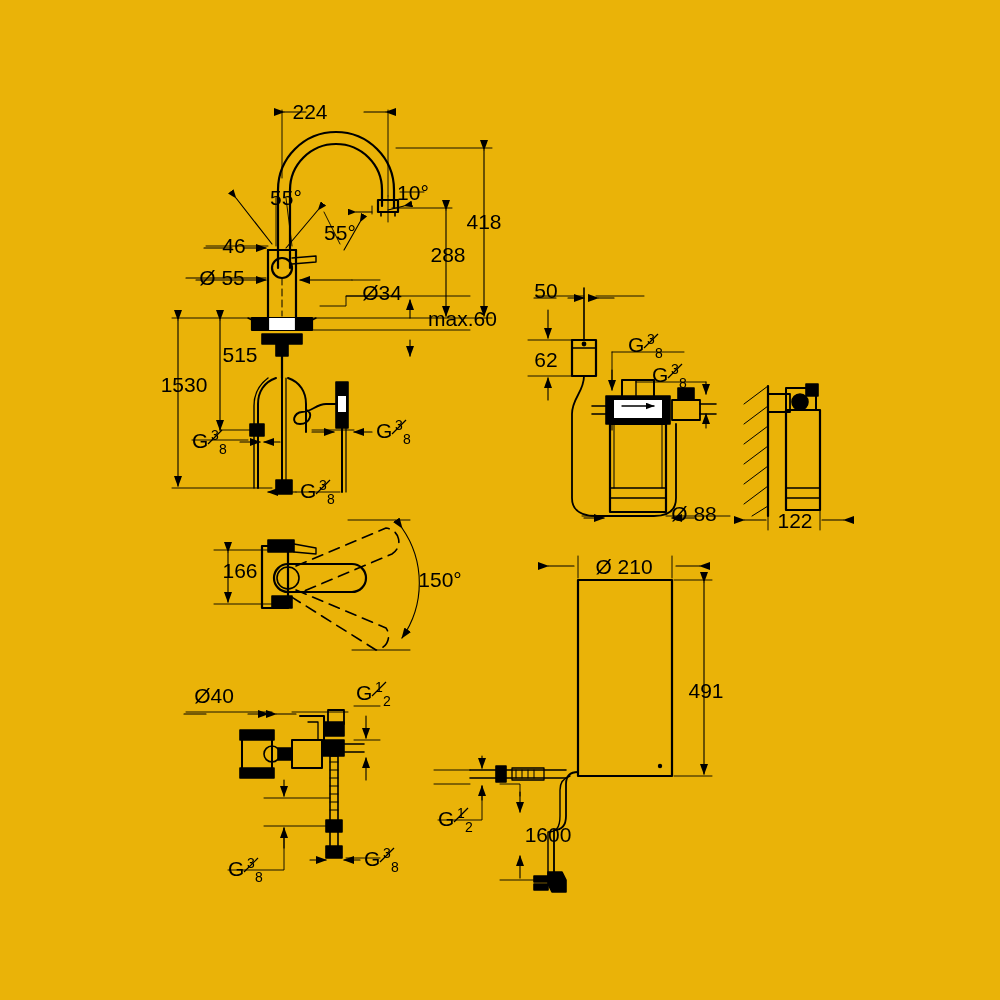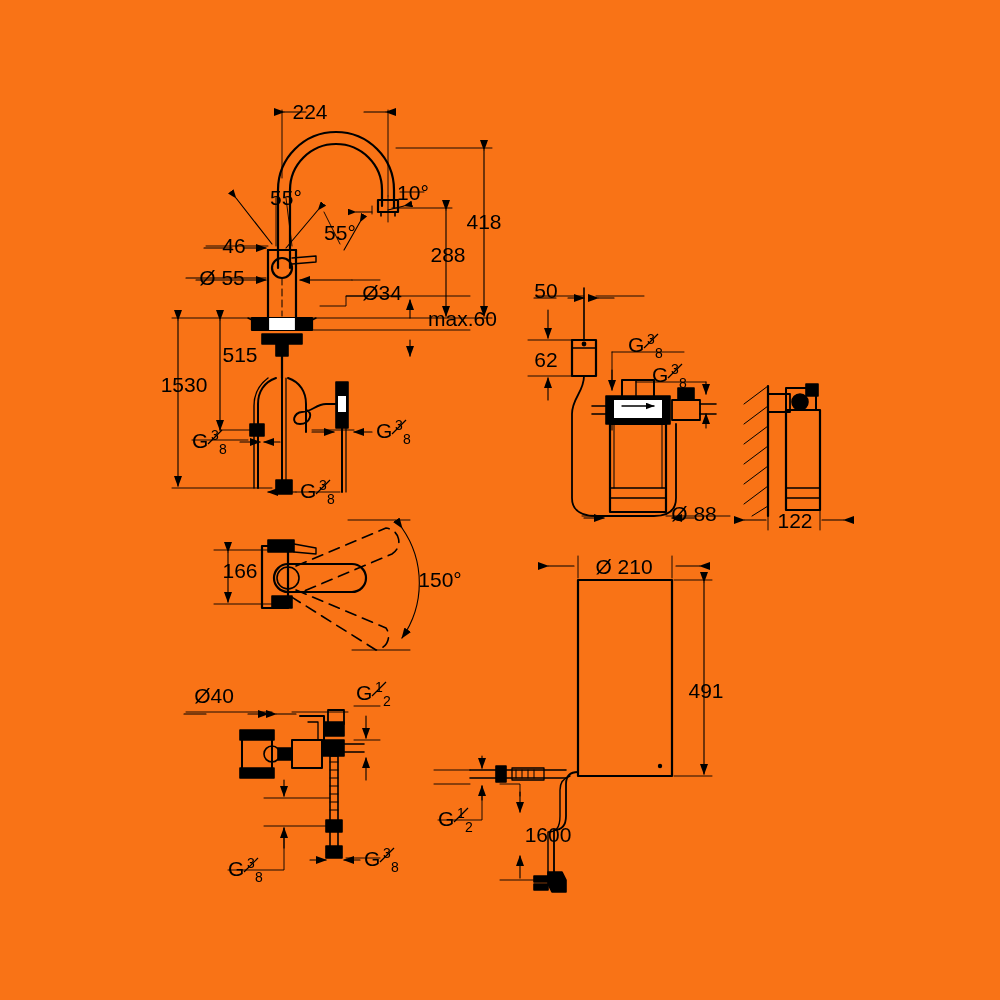--- a/index.html
+++ b/index.html
@@ -1,18 +1,18 @@
 <!DOCTYPE html>
 <html><head>
 <meta charset="utf-8">
 <style>
   html,body{margin:0;padding:0;background:#ffffff;}
   body{width:1000px;height:1000px;overflow:hidden;
        font-family:"Liberation Sans",sans-serif;color:#000;}
-  #sheet{position:relative;width:1000px;height:1000px;background:#f97316;}
+  #sheet{position:relative;width:1000px;height:1000px;background:#eab308;}
   svg{display:block;position:absolute;top:0;left:0;}
   .dimtxt{font-family:"Liberation Sans",sans-serif;font-size:21px;fill:#000;}
   .gtxt{font-family:"Liberation Sans",sans-serif;font-size:21px;fill:#000;}
   .frac-n{font-size:14px;}
   .frac-d{font-size:14px;}
 </style>
 </head>
 <body>
 
 <div id="sheet">

